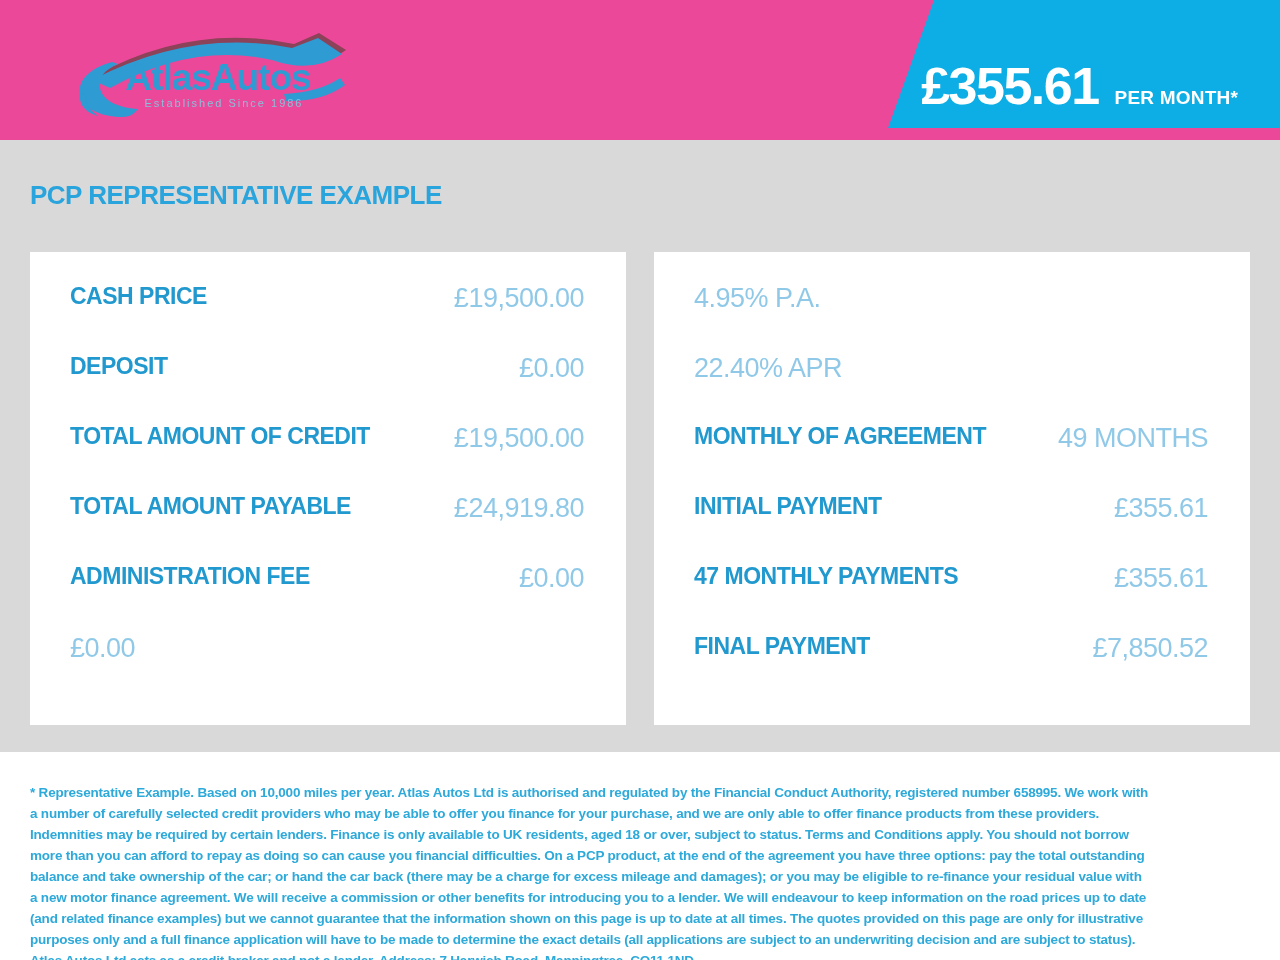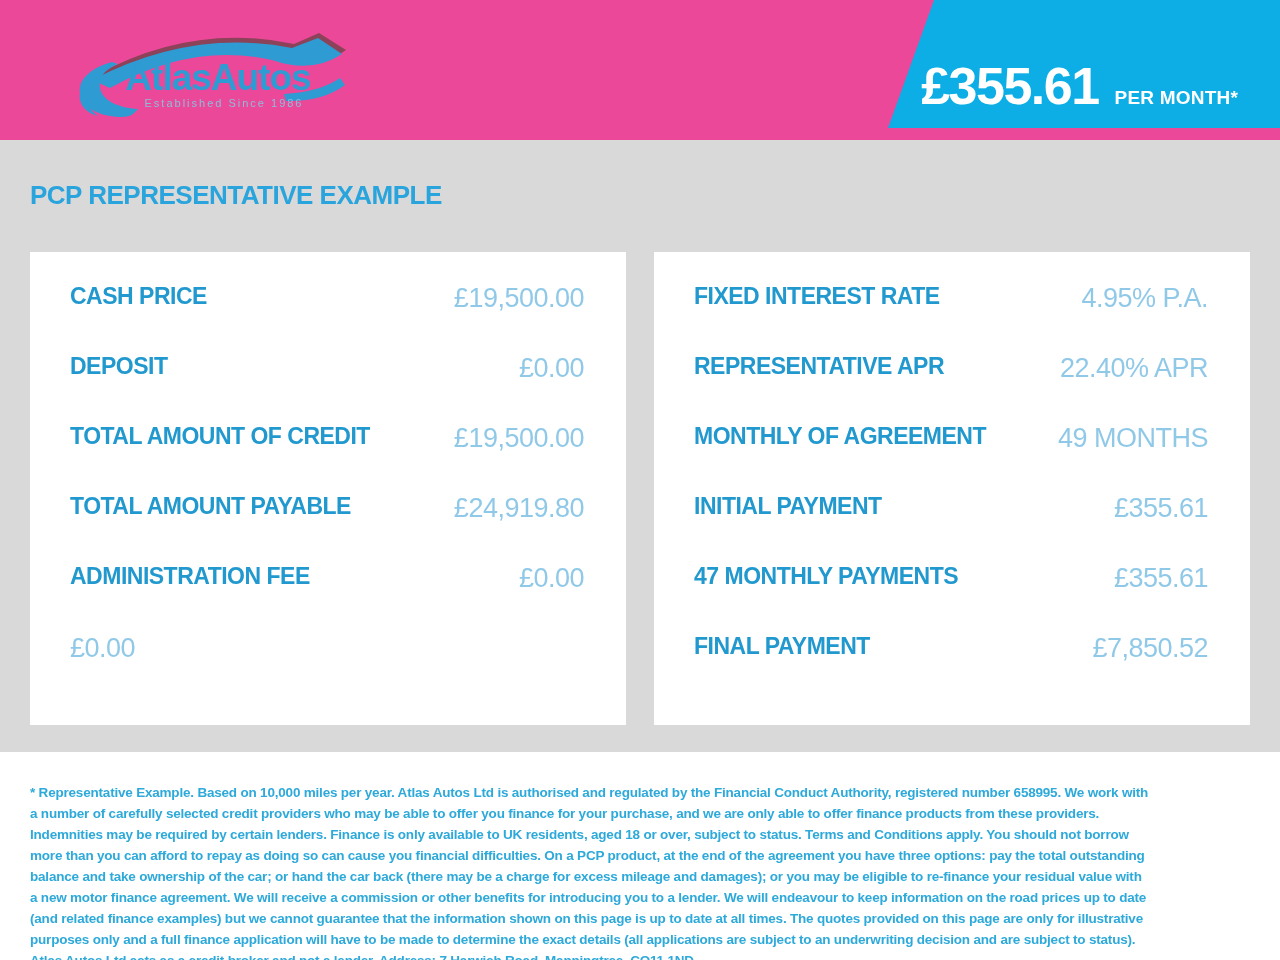--- a/index.html
+++ b/index.html
@@ -177,25 +177,23 @@
         <span class="finance-label">ADMINISTRATION FEE</span>
         <span class="finance-value">£0.00</span>
       </div>
       <div class="finance-row">
         <span class="finance-value">£0.00</span>
       </div>
     </div>
 
     <div class="card">
       <div class="finance-row">
-        <span class="finance-label">FIXED INTEREST RATE</span>
         <span class="finance-value">4.95% P.A.</span>
       </div>
       <div class="finance-row">
-        <span class="finance-label">REPRESENTATIVE APR</span>
         <span class="finance-value">22.40% APR</span>
       </div>
       <div class="finance-row">
         <span class="finance-label">MONTHLY OF AGREEMENT</span>
         <span class="finance-value">49 MONTHS</span>
       </div>
       <div class="finance-row">
         <span class="finance-label">INITIAL PAYMENT</span>
         <span class="finance-value">£355.61</span>
       </div>

